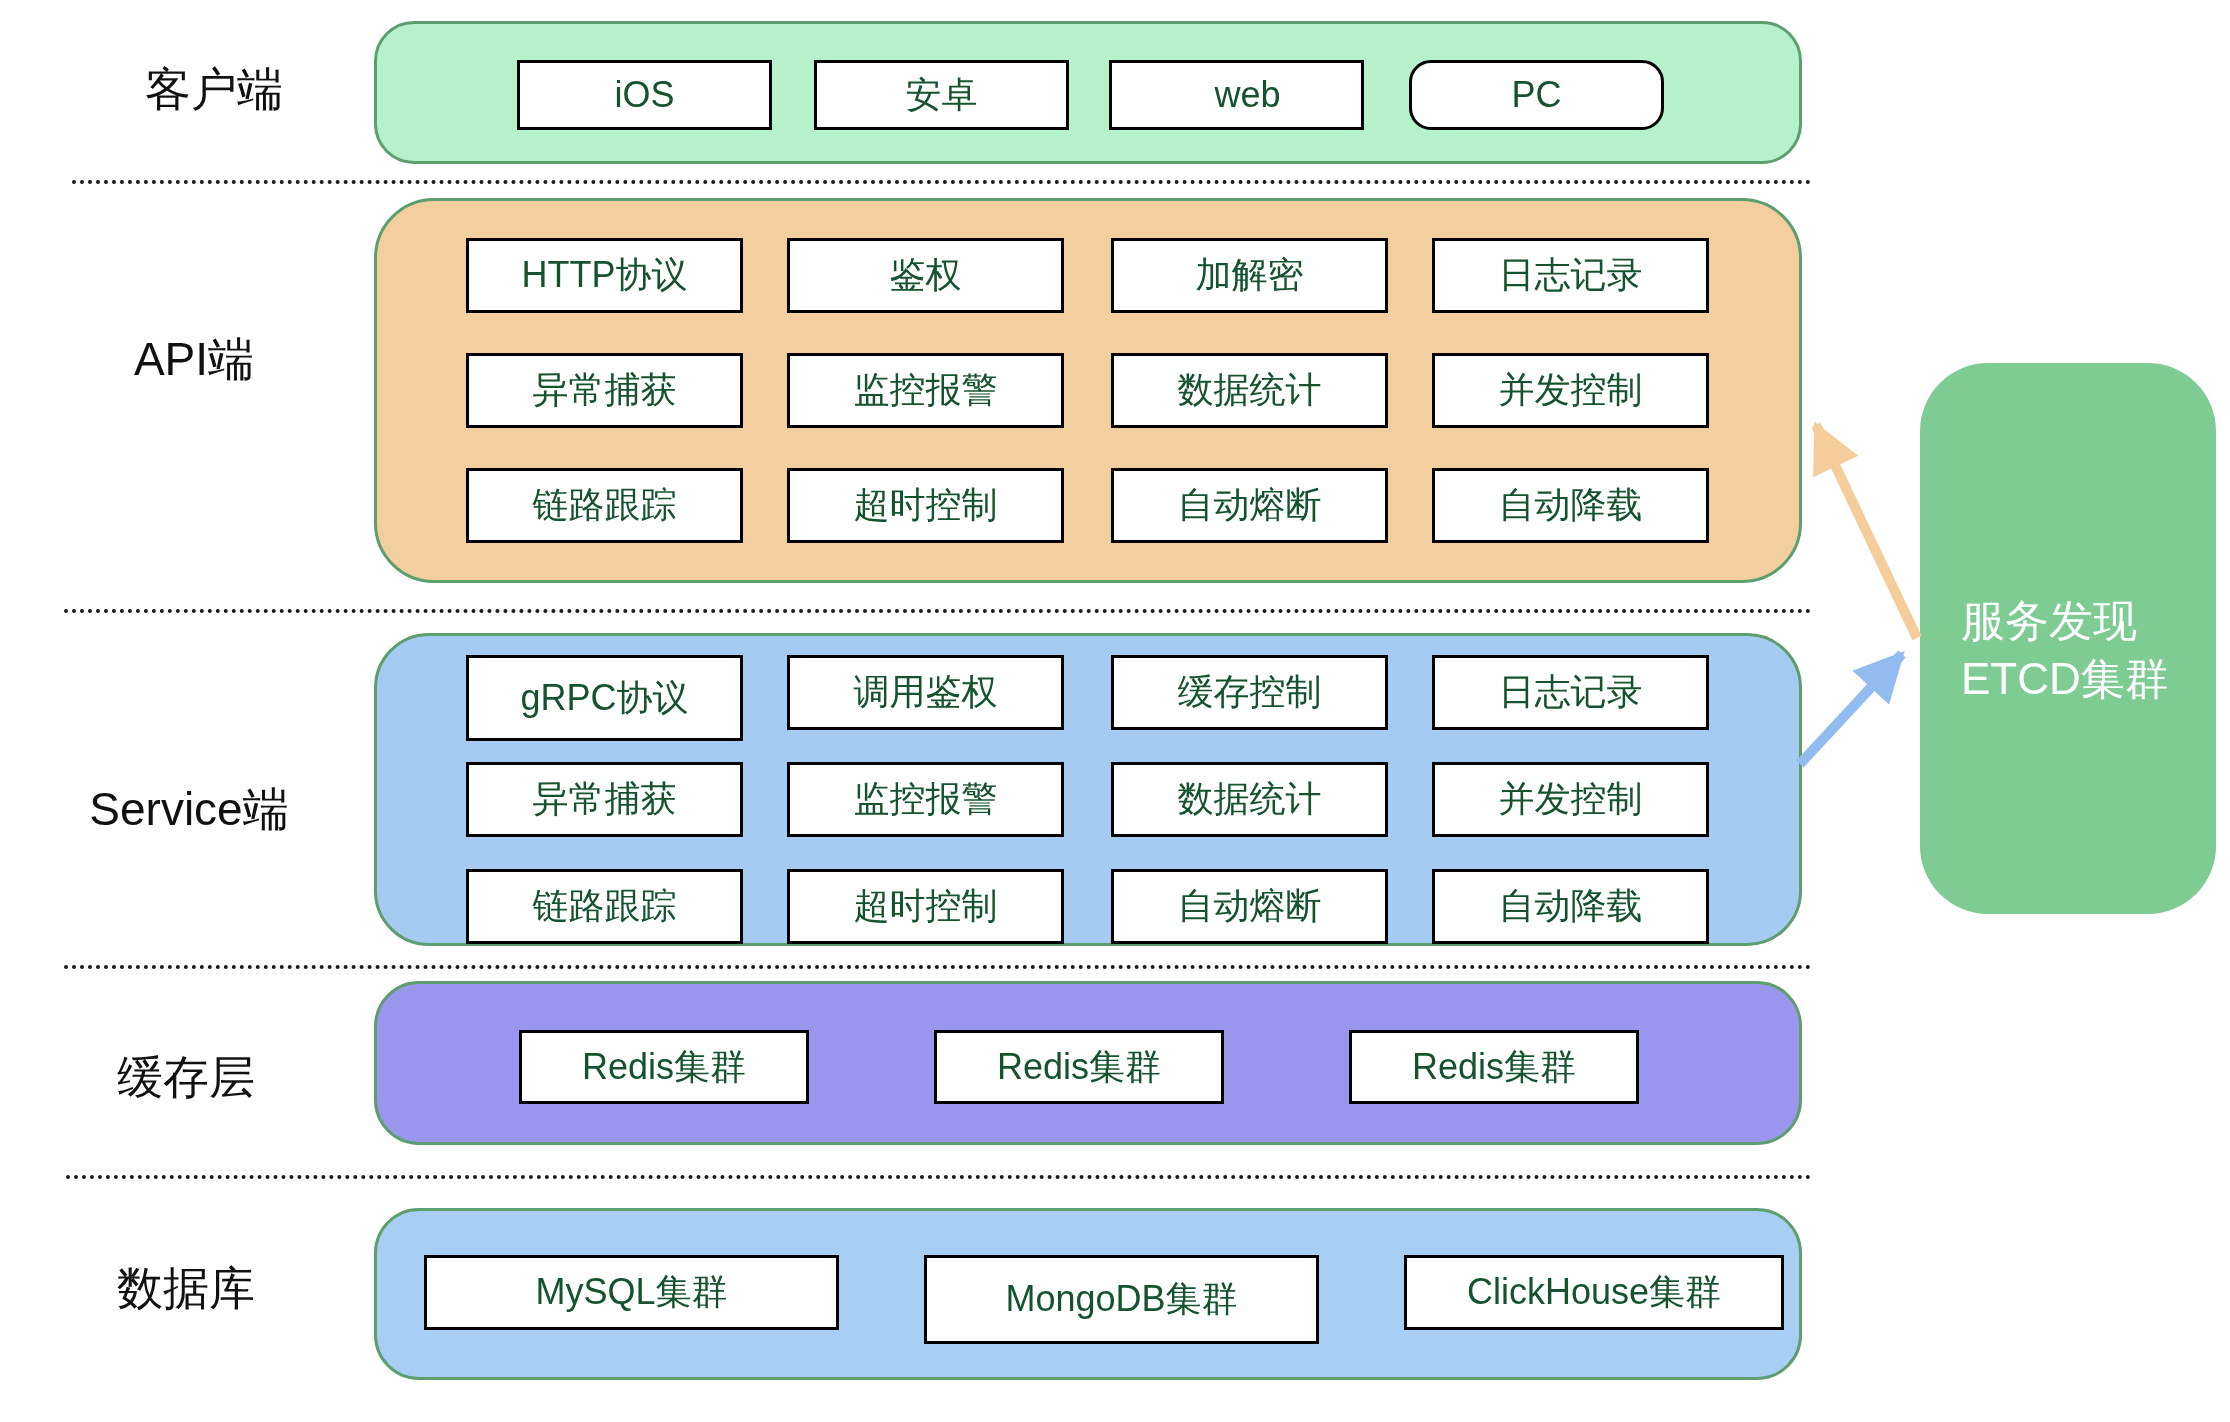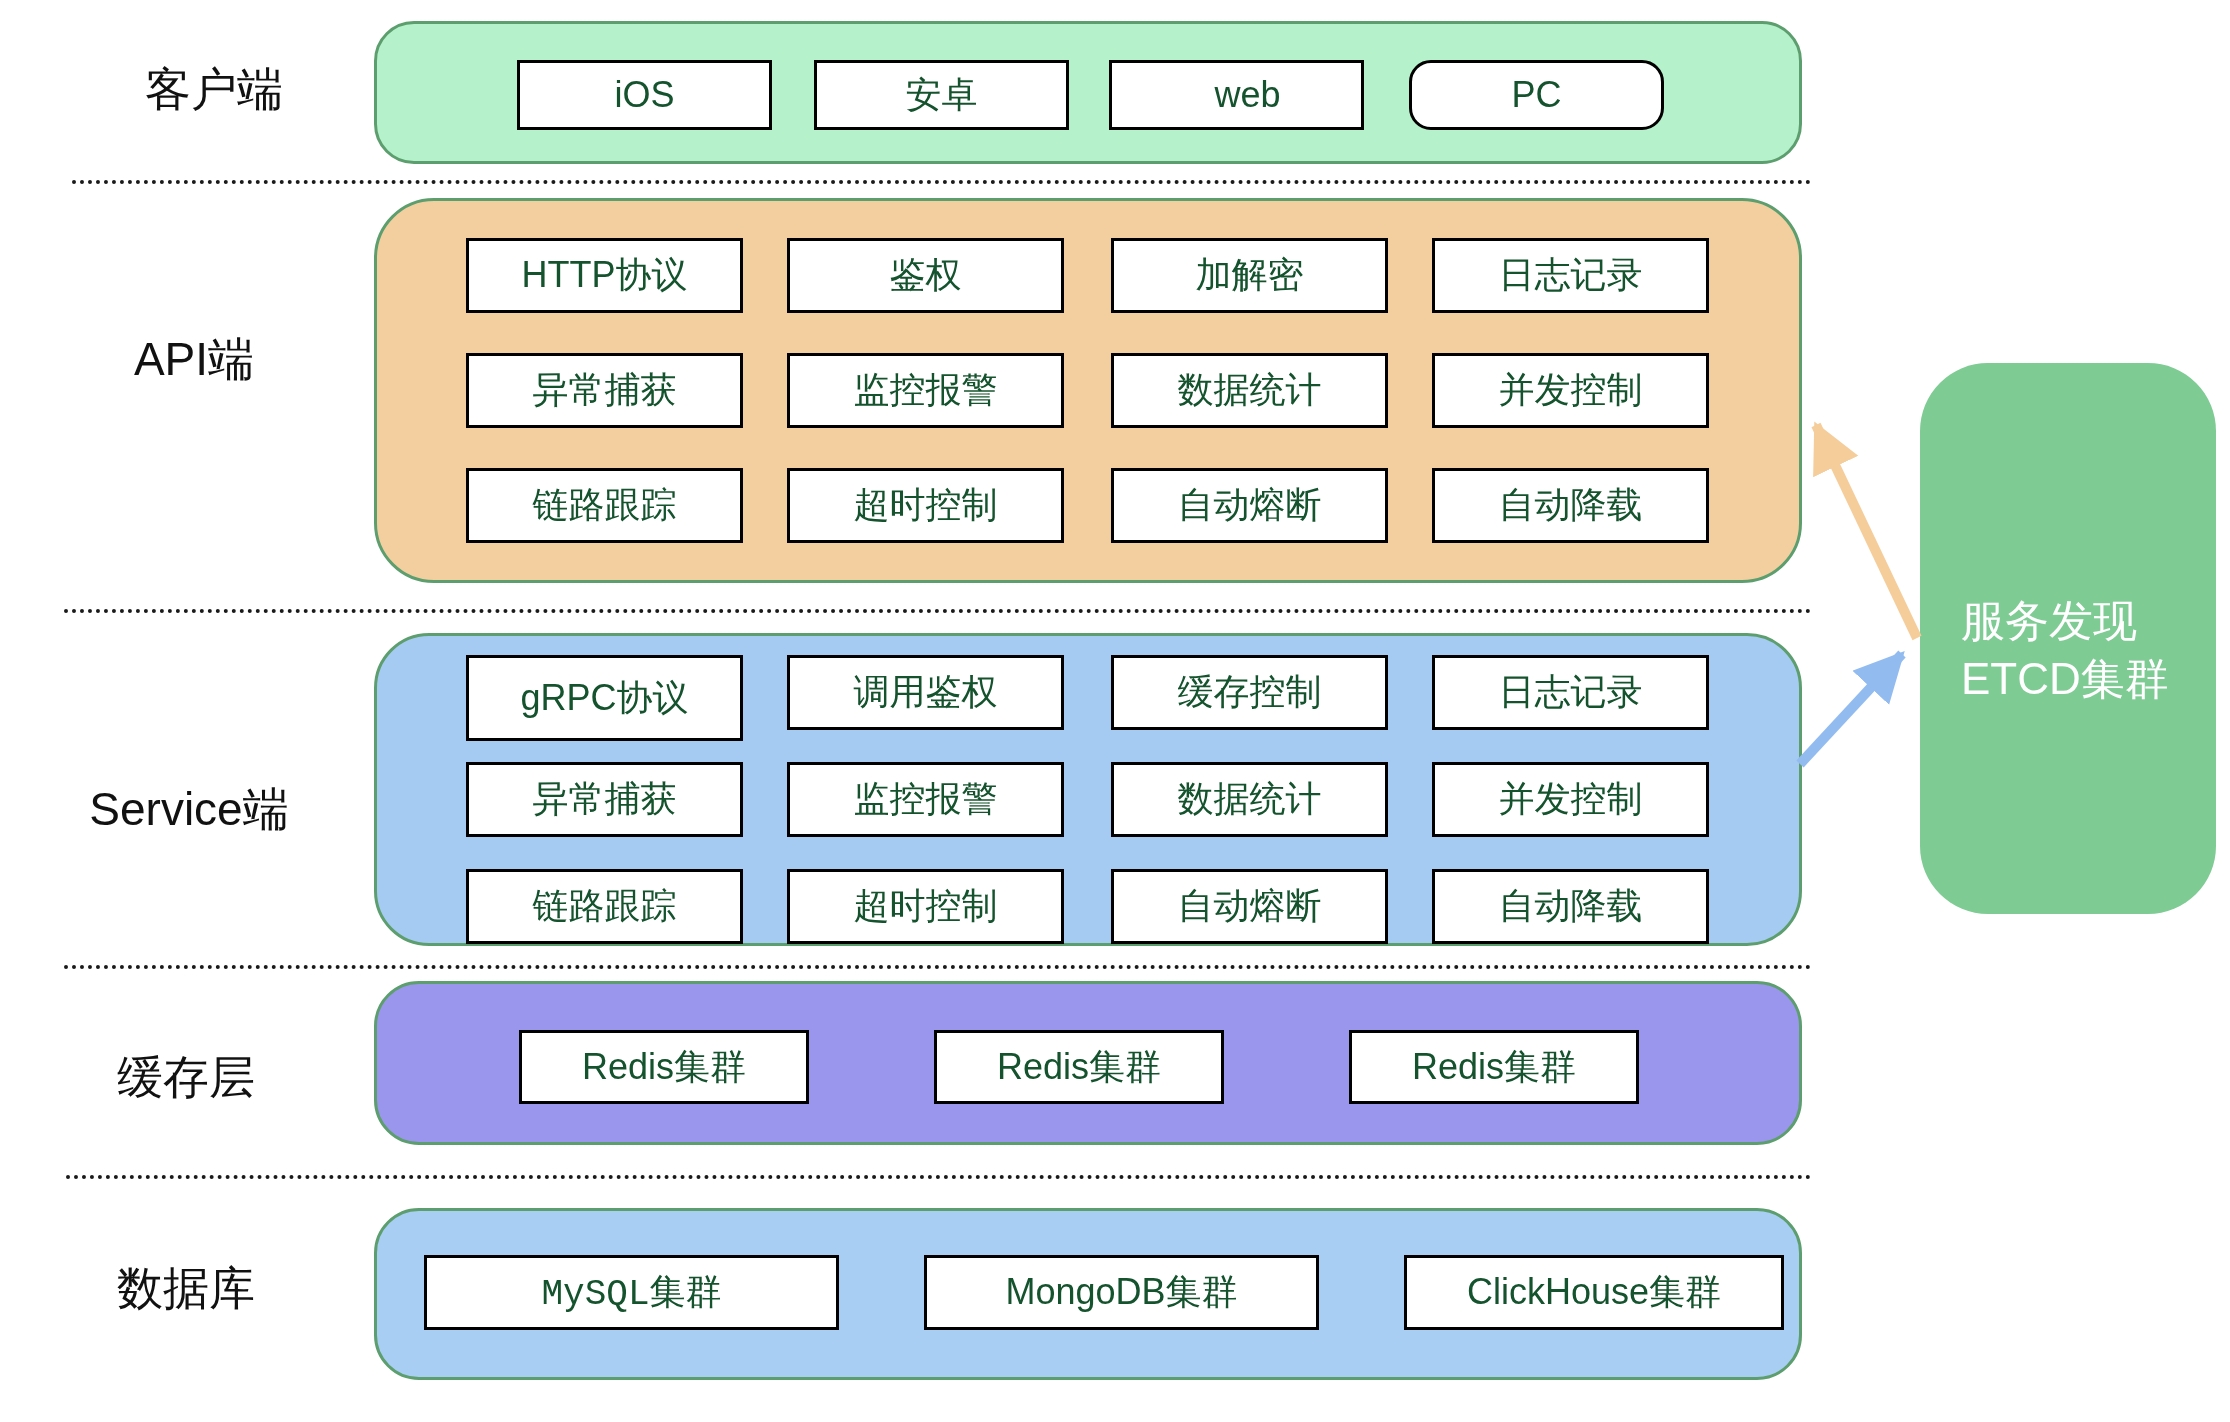--- a/index.html
+++ b/index.html
@@ -70,22 +70,22 @@
 
   <div class="white-box" style="left:442px;top:869px;width:277px;height:75px;">链路跟踪</div>
   <div class="white-box" style="left:763px;top:869px;width:277px;height:75px;">超时控制</div>
   <div class="white-box" style="left:1087px;top:869px;width:277px;height:75px;">自动熔断</div>
   <div class="white-box" style="left:1408px;top:869px;width:277px;height:75px;">自动降载</div>
 
   <div class="white-box" style="left:495px;top:1030px;width:290px;height:74px;">Redis集群</div>
   <div class="white-box" style="left:910px;top:1030px;width:290px;height:74px;">Redis集群</div>
   <div class="white-box" style="left:1325px;top:1030px;width:290px;height:74px;">Redis集群</div>
 
-  <div class="white-box" style="left:400px;top:1255px;width:415px;height:75px;font-family:Liberation Mono, monospace;">MySQL集群</div>
-  <div class="white-box" style="left:900px;top:1255px;width:395px;height:75px;">MongoDB集群</div>
+  <div class="white-box" style="left:400px;top:1255px;width:415px;height:75px;">MySQL集群</div>
+  <div class="white-box" style="left:900px;top:1255px;width:395px;height:89px;">MongoDB集群</div>
   <div class="white-box" style="left:1380px;top:1255px;width:380px;height:75px;">ClickHouse集群</div>
 
   <div class="etcd-label" style="left:1937px;top:592px;">
     <div>服务发现</div>
     <div>ETCD集群</div>
   </div>
 
   <svg class="arrows" viewBox="0 0 2230 1422">
     <defs>
       <marker id="head-orange" markerWidth="6" markerHeight="6" refX="4.6" refY="2.5" orient="auto">

